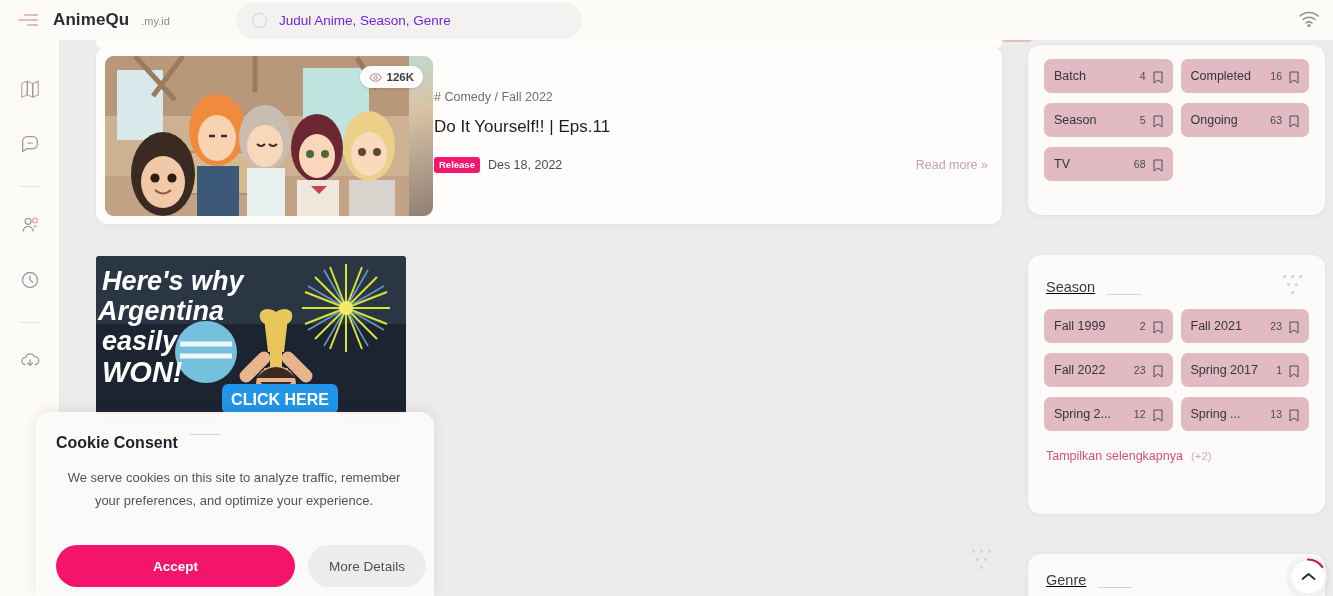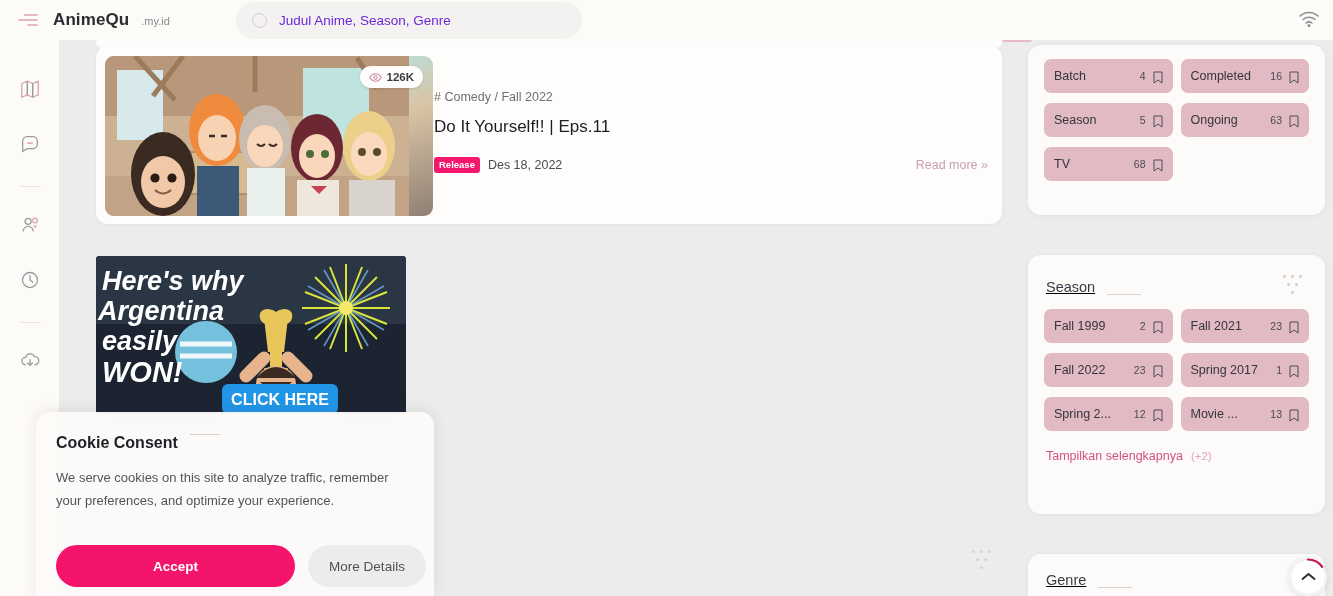--- a/index.html
+++ b/index.html
@@ -131,21 +131,21 @@
   
   .cookie {
     position: absolute; left: 36px; top: 412px; width: 398px; height: 184px;
     background: rgba(253,251,249,.93); border-radius: 14px 14px 0 0;
     box-shadow: 0 -2px 14px rgba(70,50,60,.10); z-index: 50;
     backdrop-filter: blur(6px);
   }
   .cookie-head { display: flex; align-items: flex-start; padding: 22px 0 0 20px; }
   .cookie-title { font-size: 16px; font-weight: 700; color: #1f1f28; }
   .cookie-rule { width: 30px; height: 1px; background: #d6d2cf; margin-left: 12px; }
-  .cookie-text { padding: 14px 22px 0 20px; font-size: 13px; line-height: 1.78; color: #53535d; }
+  .cookie-text { padding: 14px 22px 0 20px; font-size: 13px; line-height: 1.78; color: #53535d; text-align: center; }
   .cookie-btns { position: absolute; left: 20px; top: 133px; display: flex; gap: 13px; }
   .btn-accept {
     width: 239px; height: 42px; border-radius: 21px; border: none; background: #f4146b;
     color: #fff; font-size: 13.5px; font-weight: 600; font-family: inherit; cursor: pointer;
   }
   .btn-details {
     width: 118px; height: 42px; border-radius: 21px; border: none; background: #ececec;
     color: #4f4f58; font-size: 13.5px; font-family: inherit; cursor: pointer;
   }
 </style>
@@ -429,21 +429,21 @@
             </svg></span>
       </div>
       <div class="pill">
         <span class="pill-label">Spring 2...</span>
         <span class="pill-count">12</span>
         <span class="bookmark"><svg width="10" height="13" viewBox="0 0 10 13" fill="none" stroke="#4d4d56" stroke-width="1">
               <path d="M1 1h8v11L5 9l-4 3z"></path>
             </svg></span>
       </div>
       <div class="pill">
-        <span class="pill-label">Movie ...</span>
+        <span class="pill-label">Spring ...</span>
         <span class="pill-count">13</span>
         <span class="bookmark"><svg width="10" height="13" viewBox="0 0 10 13" fill="none" stroke="#4d4d56" stroke-width="1">
               <path d="M1 1h8v11L5 9l-4 3z"></path>
             </svg></span>
       </div>
     </div>
     <div class="showmore">
       <span class="showmore-txt">Tampilkan selengkapnya</span>
       <span class="showmore-cnt">(+2)</span>
     </div>

